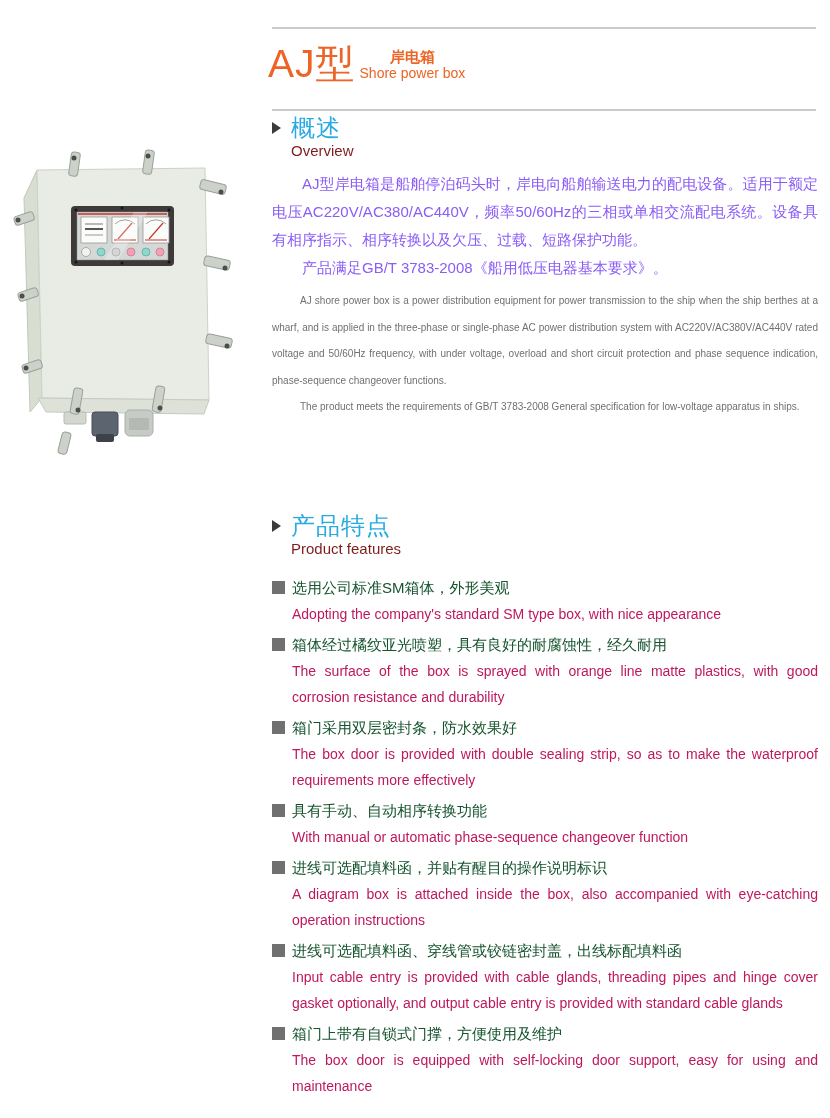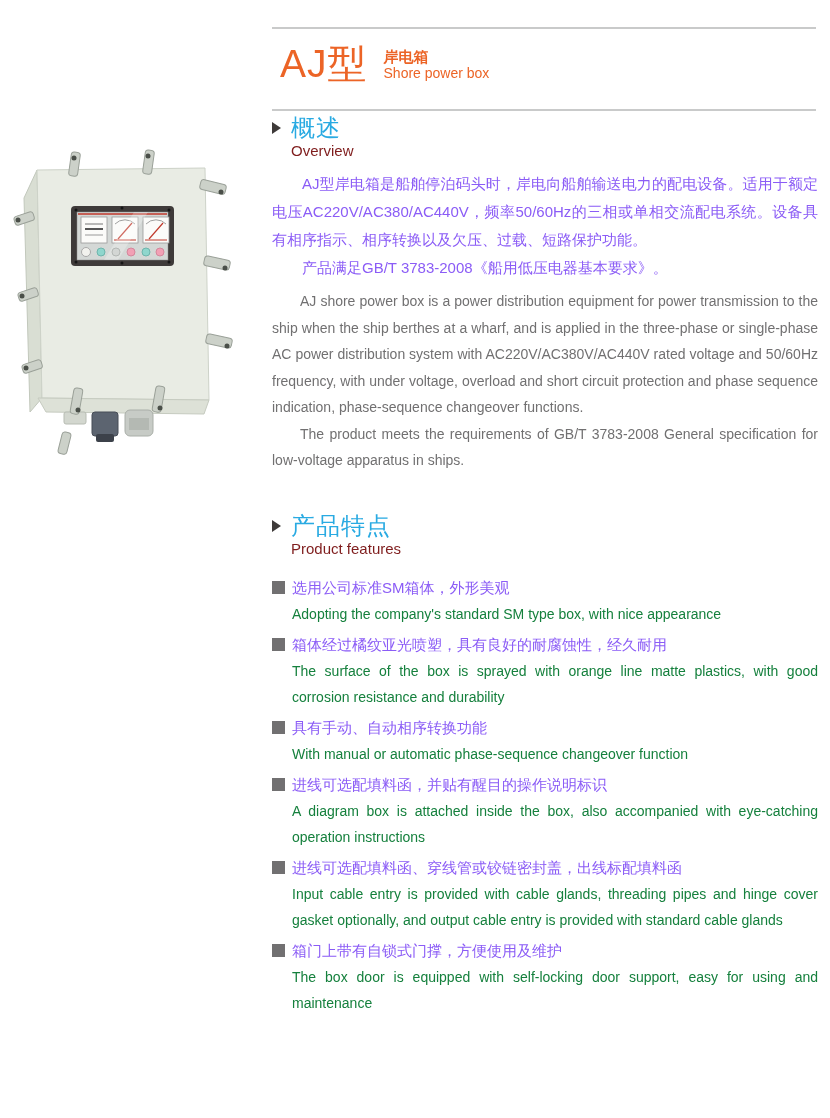--- a/index.html
+++ b/index.html
@@ -9,23 +9,23 @@
     position:relative; width:830px; height:1118px;
     background:#ffffff; overflow:hidden; margin:0 auto;
   }
 
   
   .product-figure { position:absolute; left:8px; top:148px; width:252px; height:320px; }
   .rule { position:absolute; left:272px; width:544px; height:2px; background:#c9caca; }
   .rule-top { top:27px; }
   .rule-2 { top:109px; }
 
-  .title-block { position:absolute; left:280px; top:42px; display:flex; align-items:flex-end; }
+  .title-block { position:absolute; left:268px; top:42px; display:flex; align-items:flex-end;text-align:center; }
   .title-model { color:#ec6426; font-size:39px; line-height:44px; font-weight:400; letter-spacing:1px; }
-  .title-sub { margin-left:16px; padding-bottom:4px; }
+  .title-sub { margin-left:4px; padding-bottom:4px; }
   .title-sub-zh { display:block; color:#ec6426; font-size:15px; font-weight:bold; line-height:17px; }
   .title-sub-en { display:block; color:#ec6426; font-size:14px; line-height:17px; }
 
   .section { position:absolute; left:272px; width:546px; }
   .section-overview { top:115px; }
   .section-features { top:513px; }
 
   .section-head { position:relative; padding-left:19px; margin-bottom:8px; }
   .tri-icon {
     position:absolute; left:0; top:7px; width:0; height:0;
@@ -33,35 +33,35 @@
     border-left:9px solid #3e3a39;
   }
   .head-zh { color:#29aae2; font-size:24px; line-height:26px; font-weight:500; letter-spacing:1px; }
   .head-en { color:#7f1d1d; font-size:15px; line-height:19px; }
 
   .para-zh {
     color:#8b5cf6; font-size:15px; line-height:28px;
     text-align:justify; text-align-last:left; text-indent:30px;
   }
   .para-en {
-    color:#717071; font-size:14px; line-height:26.5px;
+    color:#717071; font-size:10px; line-height:26.5px;
     text-align:justify; text-align-last:left; text-indent:28px;
   }
   .overview-body { margin-top:10px; }
 
   .features-list { margin-top:16px; }
   .feature { margin-bottom:4px; }
   .feature-zh {
-    color:#8b5cf6; font-size:15px; line-height:27px; position:relative; padding-left:20px;
+    color:#14532d; font-size:15px; line-height:27px; position:relative; padding-left:20px;
   }
   .bullet-square {
     position:absolute; left:0; top:7px; width:13px; height:13px; background:#717071;
   }
   .feature-en {
-    color:#15803d; font-size:14px; line-height:26px; margin-left:20px;
+    color:#be185d; font-size:14px; line-height:26px; margin-left:20px;
     text-align:justify; text-align-last:left;
   }
 </style>
 </head>
 <body>
 
 <div class="page">
 
   <svg class="product-figure" viewBox="0 0 252 320" xmlns="http://www.w3.org/2000/svg" aria-hidden="true">
 
@@ -196,20 +196,27 @@
       </div>
 
       <div class="feature">
         <div class="feature-zh">
           <span class="bullet-square"></span>
           <span>箱体经过橘纹亚光喷塑，具有良好的耐腐蚀性，经久耐用</span>
         </div>
         <div class="feature-en">The surface of the box is sprayed with orange line matte plastics, with good corrosion resistance and durability</div>
       </div>
 
+      <div class="feature">
+        <div class="feature-zh">
+          <span class="bullet-square"></span>
+          <span>箱门采用双层密封条，防水效果好</span>
+        </div>
+        <div class="feature-en">The box door is provided with double sealing strip, so as to make the waterproof requirements more effectively</div>
+      </div>
 
       <div class="feature">
         <div class="feature-zh">
           <span class="bullet-square"></span>
           <span>具有手动、自动相序转换功能</span>
         </div>
         <div class="feature-en">With manual or automatic phase-sequence changeover function</div>
       </div>
 
       <div class="feature">

